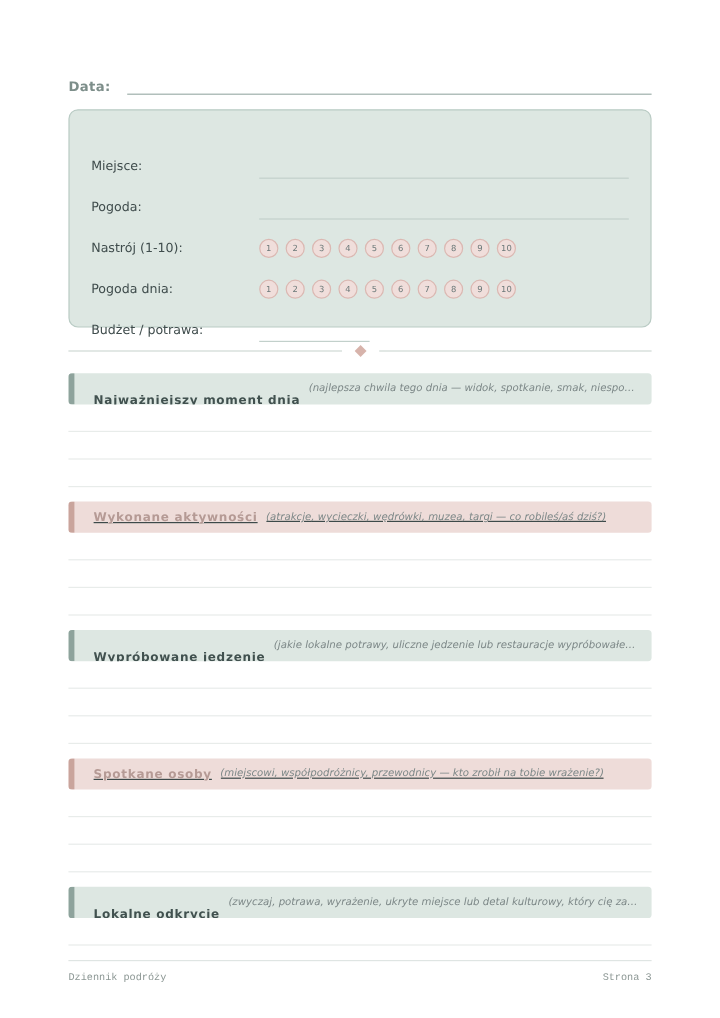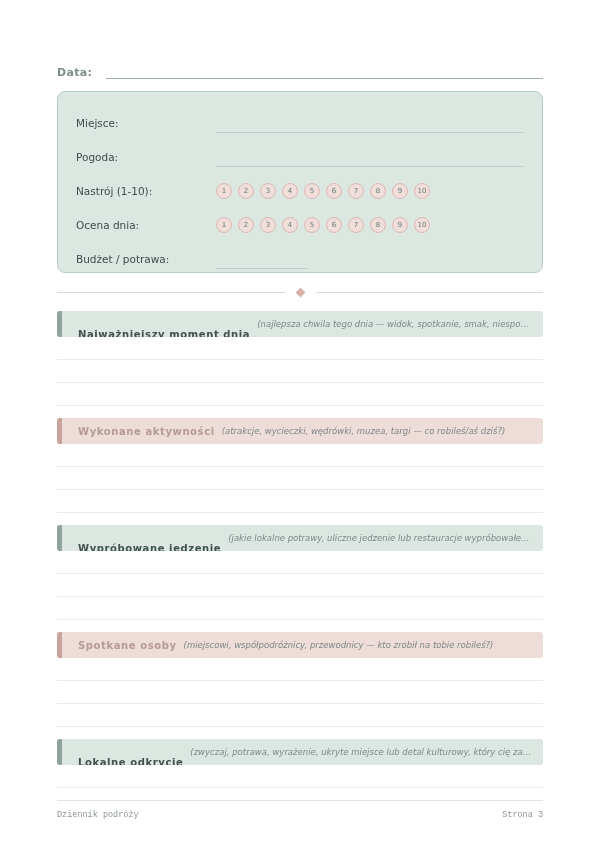--- a/index.html
+++ b/index.html
@@ -42,21 +42,21 @@
     border-bottom: 1px solid #9fb0ab;
     height: 1px;
   }
 
   
   .info-box {
     margin-top: 12px;
     background: #dde7e2;
     border: 1px solid #b9cbc4;
     border-radius: 8px;
-    padding: 14px 18px 16px 18px;
+    padding: 30px 18px 16px 18px;
     box-sizing: border-box;
     height: 182px;
   }
   .info-row {
     display: flex;
     align-items: center;
     height: 34px;
   }
   .info-label {
     font-size: 10.5px;
@@ -121,21 +121,21 @@
   .section-header {
     display: flex;
     align-items: center;
     height: 26px;
     border-radius: 3px;
     overflow: hidden;
     padding-right: 10px;
     box-sizing: border-box;
   }
   .section-header.green { background: #dde7e2; }
-  .section-header.pink  { background: #eedcd9; }
+  .section-header.pink  { background: #eedcd9; text-decoration: underline; }
   .accent-bar {
     width: 5px;
     height: 26px;
     flex: 0 0 5px;
   }
   .accent-bar.green { background: #8ea39c; }
   .accent-bar.pink  { background: #c9a49c; }
   .section-title {
     font-size: 10px;
     font-weight: bold;
@@ -207,21 +207,21 @@
           <span class="scale-dot">4</span>
           <span class="scale-dot">5</span>
           <span class="scale-dot">6</span>
           <span class="scale-dot">7</span>
           <span class="scale-dot">8</span>
           <span class="scale-dot">9</span>
           <span class="scale-dot">10</span>
         </span>
       </div>
       <div class="info-row">
-        <span class="info-label">Ocena dnia:</span>
+        <span class="info-label">Pogoda dnia:</span>
         <span class="scale">
           <span class="scale-dot">1</span>
           <span class="scale-dot">2</span>
           <span class="scale-dot">3</span>
           <span class="scale-dot">4</span>
           <span class="scale-dot">5</span>
           <span class="scale-dot">6</span>
           <span class="scale-dot">7</span>
           <span class="scale-dot">8</span>
           <span class="scale-dot">9</span>
@@ -274,21 +274,21 @@
         <div class="section-lines">
           <div class="write-line"></div>
           <div class="write-line"></div>
           <div class="write-line"></div>
         </div>
       </div>
       <div class="section">
         <div class="section-header pink">
           <span class="accent-bar pink"></span>
           <span class="section-title">Spotkane osoby</span>
-          <span class="section-hint">(miejscowi, współpodróżnicy, przewodnicy — kto zrobił na tobie robileś?)</span>
+          <span class="section-hint">(miejscowi, współpodróżnicy, przewodnicy — kto zrobił na tobie wrażenie?)</span>
         </div>
         <div class="section-lines">
           <div class="write-line"></div>
           <div class="write-line"></div>
           <div class="write-line"></div>
         </div>
       </div>
       <div class="section">
         <div class="section-header green">
           <span class="accent-bar green"></span>

